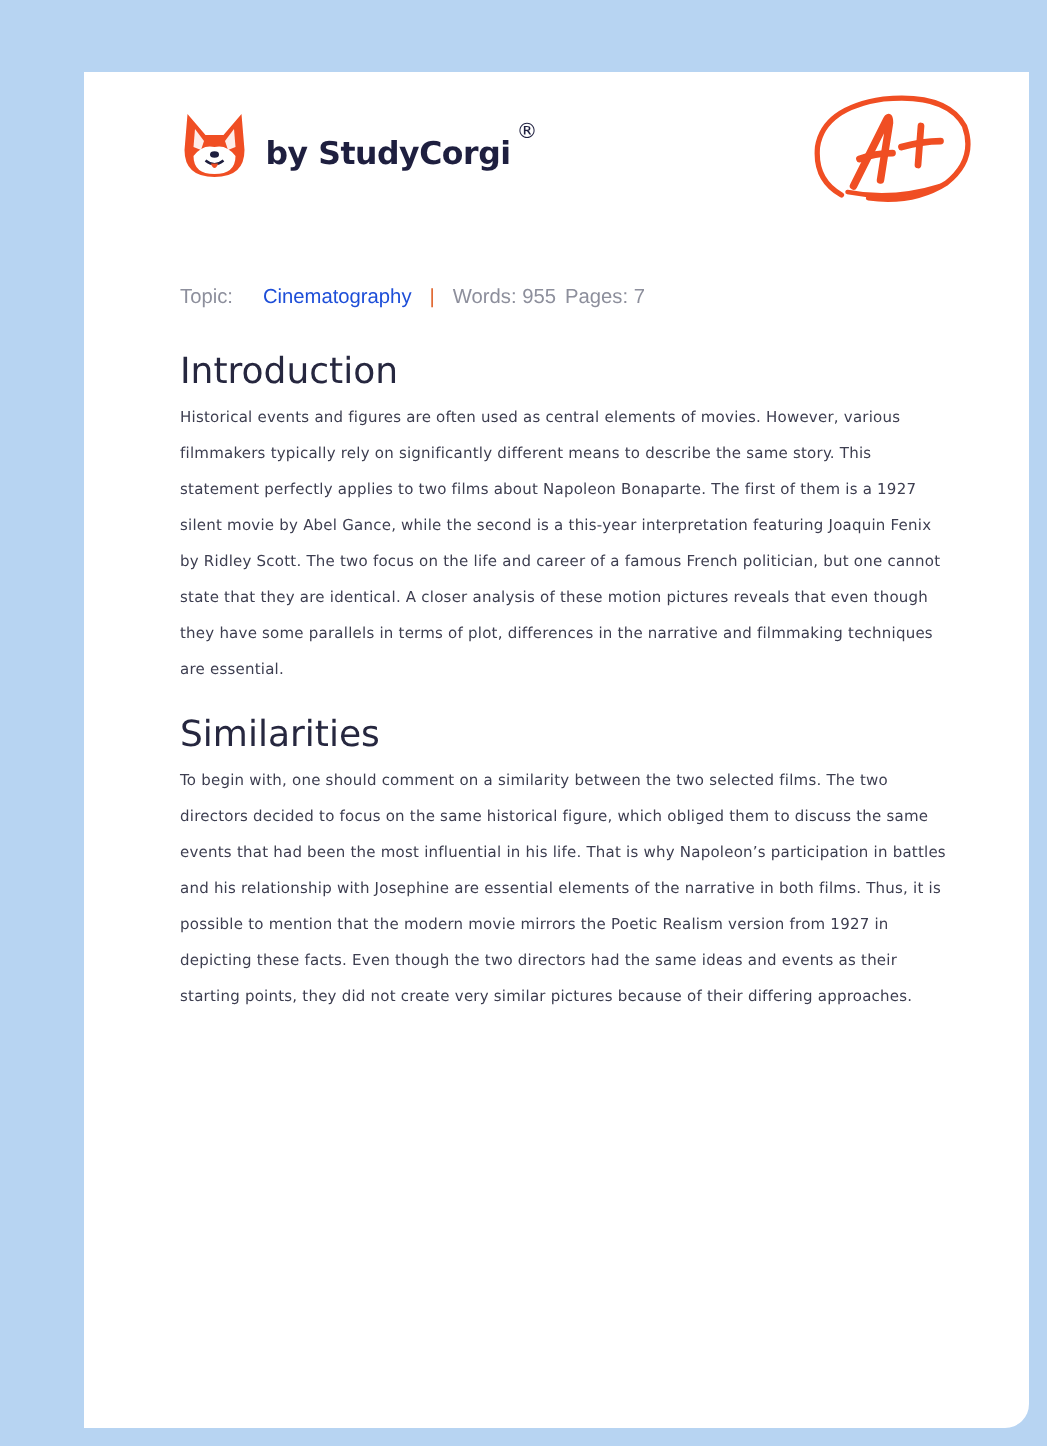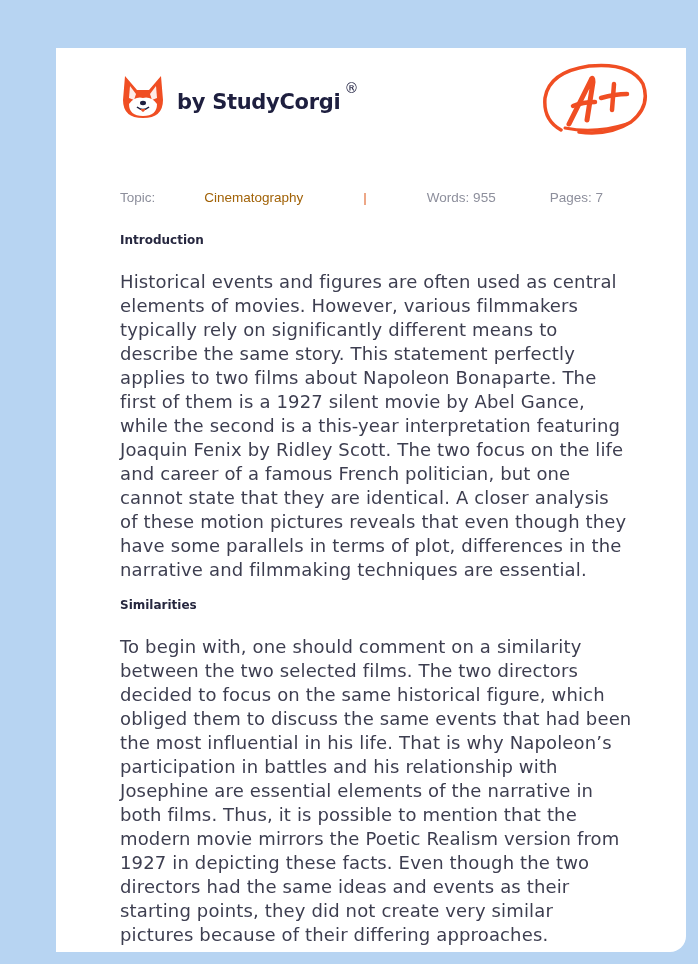--- a/index.html
+++ b/index.html
@@ -29,34 +29,34 @@
     position: relative; top: -10px; margin-left: 4px;
   }
   .grade { position: absolute; left: 482px; top: 10px; width: 112px; height: 82px; }
   .content { position: absolute; left: 64px; top: 130px; width: 512px; }
   h1 {
     margin: 0; font-family: "DejaVu Sans", sans-serif; font-weight: bold;
     font-size: 26.5px; line-height: 42px; color: #26273f; letter-spacing: -0.4px;
   }
   .meta {
     margin-top: 12px; font-size: 13.5px; color: #8d8f9c;
-    display: flex; align-items: center; gap: 48px;
+    display: flex; align-items: center;
   }
-  .meta .topic-val { color: #a16207; margin-left: 1px; }
+  .meta .topic-val { color: #1d4ed8; margin-left: 20px; }
   .meta .sep { color: #e0652d; margin: 0 12px; }
   .meta .pages { margin-left: 6px; }
   h2 {
-    margin: 0; font-family: "DejaVu Sans", sans-serif; font-weight: bold;
-    font-size: 12px; color: #26273f;
+    margin: 0; font-family: "DejaVu Sans", sans-serif; font-weight: normal;
+    font-size: 24px; color: #26273f;
   }
   .h-intro { margin-top: 28px; }
   .h-sim { margin-top: 16px; }
   p {
-    margin: 23px 0 0 0; font-family: "DejaVu Sans", sans-serif;
-    font-size: 18px; line-height: 24px; color: #3d3e50; letter-spacing: 0.15px;
+    margin: 6px 0 0 0; font-family: "DejaVu Sans", sans-serif;
+    font-size: 10px; line-height: 24px; color: #3d3e50; letter-spacing: 0.15px;
   }
 </style>
 </head>
 <body>
 
 <div class="card">
   <div class="header">
     <div class="logo">
       <svg viewBox="0 0 44 48">
         <path d="M4 2 L16 16 L28 16 L40 2 L42 26 Q42 44 22 44 Q2 44 2 26 Z" fill="#f04e23"></path>

